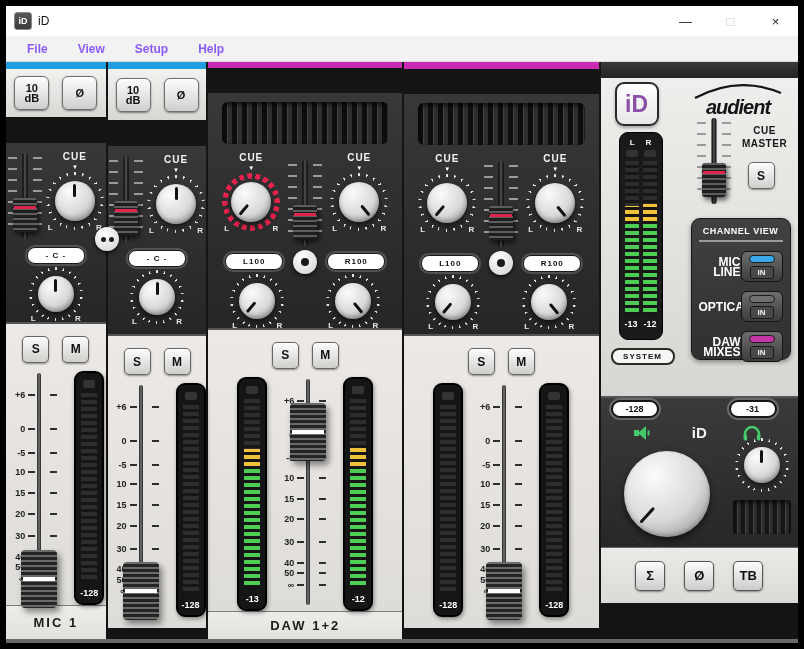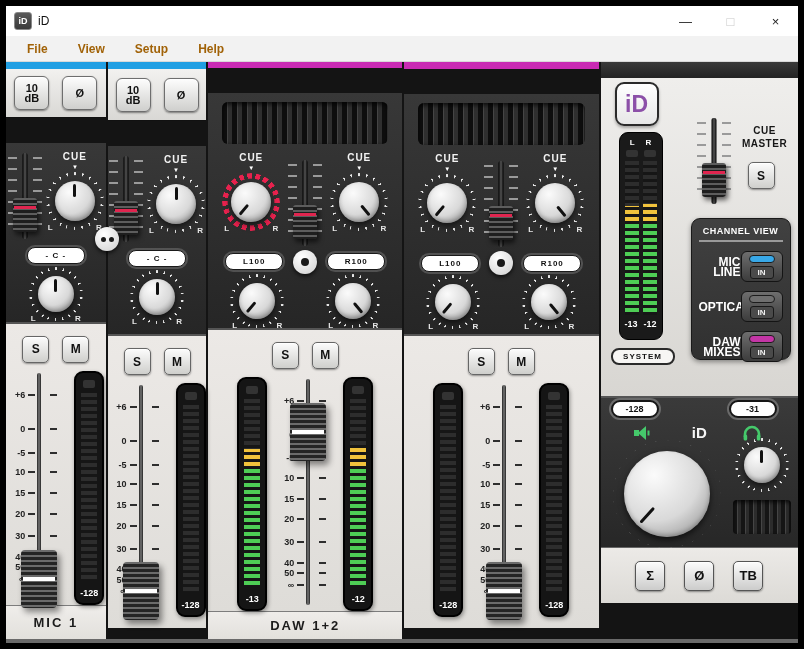--- a/index.html
+++ b/index.html
@@ -10,21 +10,21 @@
   
   .titlebar { height:30px; background:#fff; display:flex; align-items:center; padding-left:8px; }
   .app-ico { width:18px; height:18px; background:linear-gradient(180deg,#5a5a5a,#3a3a3a); border:1px solid #888; border-radius:3px; color:#fff; font-size:9px; font-weight:bold; display:flex; align-items:center; justify-content:center; }
   .title-text { font-size:12px; color:#111; margin-left:6px; }
   .win-controls { margin-left:auto; display:flex; height:100%; }
   .win-btn { width:45px; height:100%; display:flex; align-items:center; justify-content:center; font-size:13px; color:#222; cursor:default; }
   .win-btn.max { color:#c9c9c9; }
 
   
   .menubar { height:26px; background:#f2f2f2; border-bottom:1px solid #d9d9d9; display:flex; align-items:center; padding-left:6px; }
-  .menu-item { font-size:12px; font-weight:bold; color:#a16207; padding:0 15px; }
+  .menu-item { font-size:12px; font-weight:bold; color:#8b5cf6; padding:0 15px; }
 
   
   .mixer { height:577px; background:#141414; display:flex; position:relative; }
   .chan { height:577px; border-right:2px solid #141414; display:flex; flex-direction:column; }
   .chan.mic { width:103px; }
   .chan.mic2 { width:102px; }
   .chan.daw1 { width:198px; }
   .chan.daw2 { width:199px; }
   .chan.master { width:200px; border-right:none; }
 
@@ -729,20 +729,26 @@
             <div class="m-val">-128</div>
           </div>
         </div>
       </div>
     </div>
 
     <div class="chan master">
       <div class="strip dark"></div>
       <div class="m-light">
         <div class="id-logo">iD</div>
+        <div class="brand">
+          <svg width="92" height="16" viewBox="0 0 92 16">
+              <path d="M3 14 Q46 -9 89 9" fill="none" stroke="#161616" stroke-width="2.2"></path>
+            </svg>
+          <span>audient</span>
+        </div>
 
         <div class="mmeter">
           <div class="mm-heads">
             <span>L</span>
             <span>R</span>
           </div>
           <div class="mm-cols">
             <div class="mm-col">
               <div class="m-peak"></div>
               <div class="m-act">

